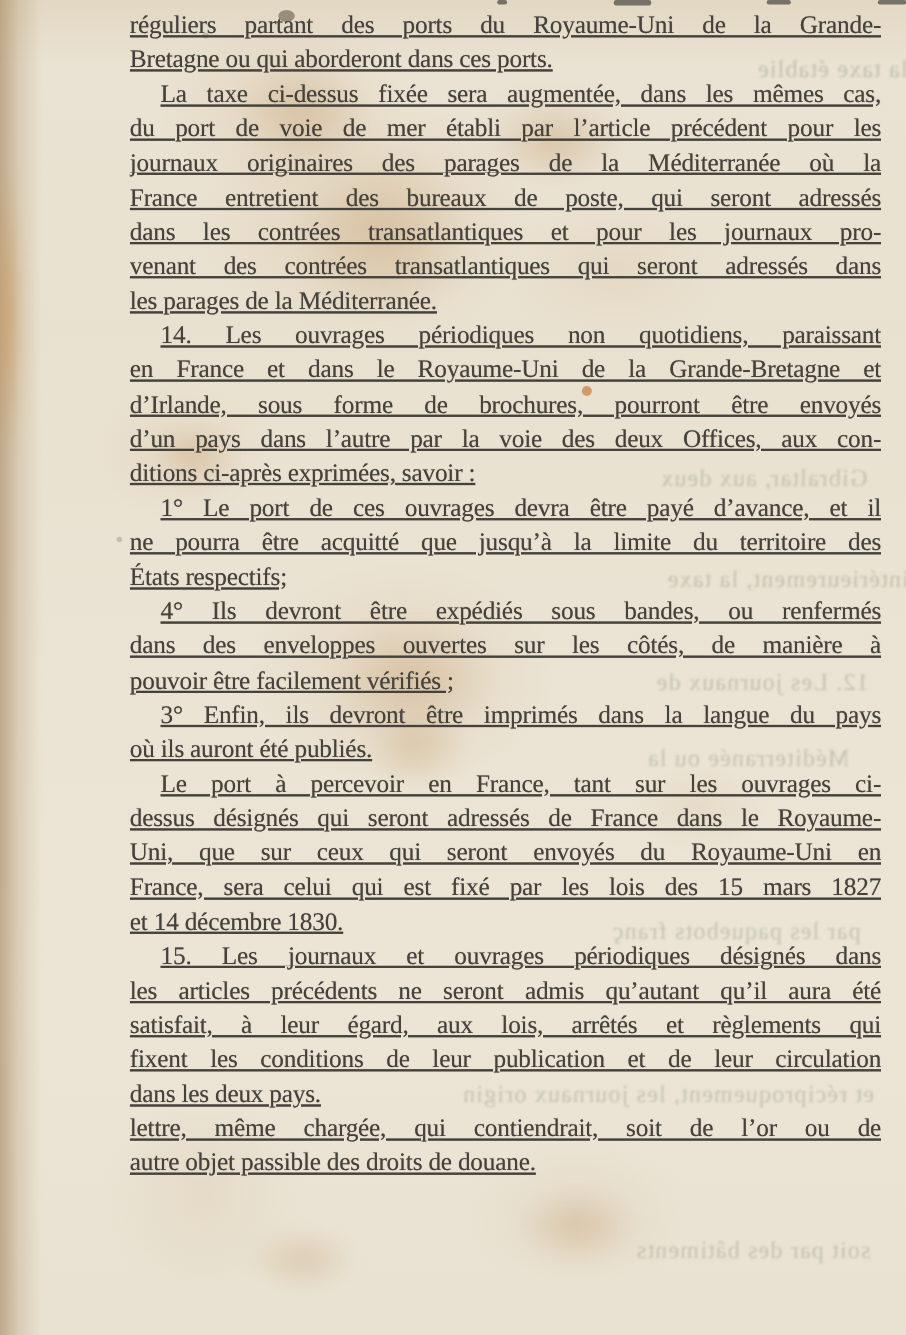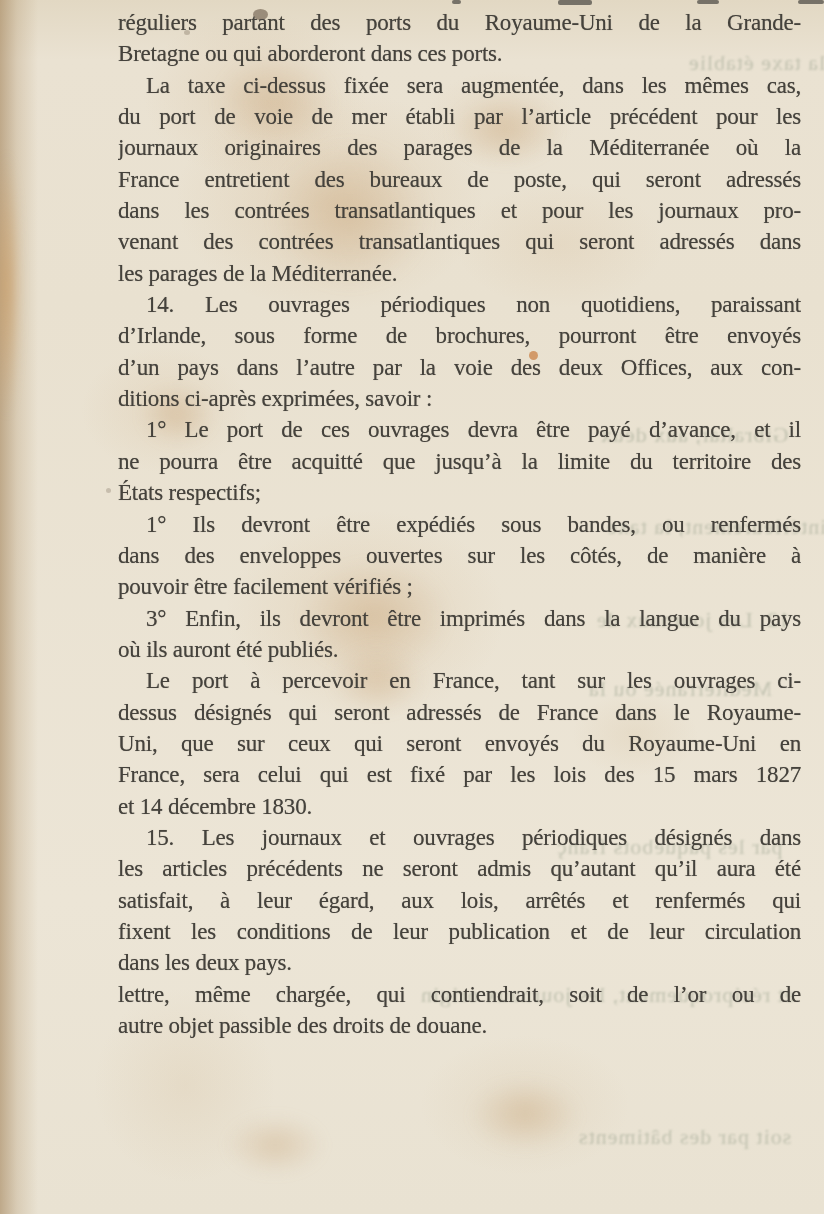--- a/index.html
+++ b/index.html
@@ -37,20 +37,21 @@
   .cut{position:absolute;top:0;height:4px;border-radius:2px;background:#4c4a44;opacity:.72;}
   .ghost{
     position:absolute;transform:scaleX(-1);transform-origin:center;
     color:#9aa28e;opacity:.5;filter:blur(1.1px);
     font-size:22px;white-space:nowrap;letter-spacing:1px;
   }
   .text-block{
     position:absolute;left:118px;top:7px;width:683px;
     color:#45423c;font-size:23px;line-height:31.35px;letter-spacing:-0.2px;
     text-shadow:0 0 .7px rgba(69,66,60,.6);
+    text-decoration:underline;
   }
   .ln{
     height:31.35px;overflow:hidden;
     text-align:justify;text-align-last:justify;text-justify:inter-word;
   }
   .ln.ind{text-indent:28px;}
   .ln.end{text-align-last:left;}
 </style>
 </head>
 <body>
@@ -92,38 +93,39 @@
     <div class="ln">réguliers partant des ports du Royaume-Uni de la Grande-</div>
     <div class="ln end">Bretagne ou qui aborderont dans ces ports.</div>
     <div class="ln ind">La taxe ci-dessus fixée sera augmentée, dans les mêmes cas,</div>
     <div class="ln">du port de voie de mer établi par l’article précédent pour les</div>
     <div class="ln">journaux originaires des parages de la Méditerranée où la</div>
     <div class="ln">France entretient des bureaux de poste, qui seront adressés</div>
     <div class="ln">dans les contrées transatlantiques et pour les journaux pro-</div>
     <div class="ln">venant des contrées transatlantiques qui seront adressés dans</div>
     <div class="ln end">les parages de la Méditerranée.</div>
     <div class="ln ind">14. Les ouvrages périodiques non quotidiens, paraissant</div>
+    <div class="ln">en France et dans le Royaume-Uni de la Grande-Bretagne et</div>
     <div class="ln">d’Irlande, sous forme de brochures, pourront être envoyés</div>
     <div class="ln">d’un pays dans l’autre par la voie des deux Offices, aux con-</div>
     <div class="ln end">ditions ci-après exprimées, savoir :</div>
     <div class="ln ind">1° Le port de ces ouvrages devra être payé d’avance, et il</div>
     <div class="ln">ne pourra être acquitté que jusqu’à la limite du territoire des</div>
     <div class="ln end">États respectifs;</div>
-    <div class="ln ind">1° Ils devront être expédiés sous bandes, ou renfermés</div>
+    <div class="ln ind">4° Ils devront être expédiés sous bandes, ou renfermés</div>
     <div class="ln">dans des enveloppes ouvertes sur les côtés, de manière à</div>
     <div class="ln end">pouvoir être facilement vérifiés ;</div>
     <div class="ln ind">3° Enfin, ils devront être imprimés dans la langue du pays</div>
     <div class="ln end">où ils auront été publiés.</div>
     <div class="ln ind">Le port à percevoir en France, tant sur les ouvrages ci-</div>
     <div class="ln">dessus désignés qui seront adressés de France dans le Royaume-</div>
     <div class="ln">Uni, que sur ceux qui seront envoyés du Royaume-Uni en</div>
     <div class="ln">France, sera celui qui est fixé par les lois des 15 mars 1827</div>
     <div class="ln end">et 14 décembre 1830.</div>
     <div class="ln ind">15. Les journaux et ouvrages périodiques désignés dans</div>
     <div class="ln">les articles précédents ne seront admis qu’autant qu’il aura été</div>
-    <div class="ln">satisfait, à leur égard, aux lois, arrêtés et renfermés qui</div>
+    <div class="ln">satisfait, à leur égard, aux lois, arrêtés et règlements qui</div>
     <div class="ln">fixent les conditions de leur publication et de leur circulation</div>
     <div class="ln end">dans les deux pays.</div>
     <div class="ln">lettre, même chargée, qui contiendrait, soit de l’or ou de</div>
     <div class="ln end">autre objet passible des droits de douane.</div>
   </div>
 
 </div>
 
 </body></html>

